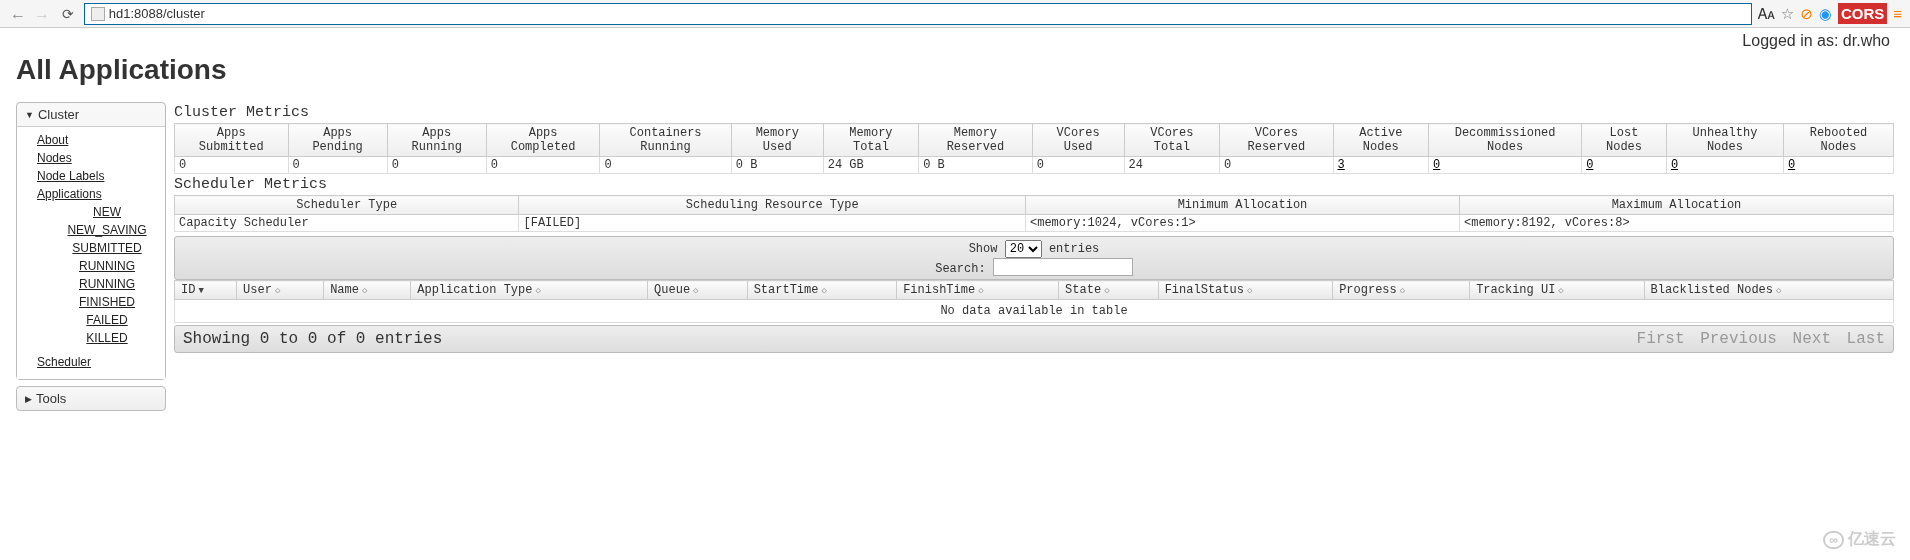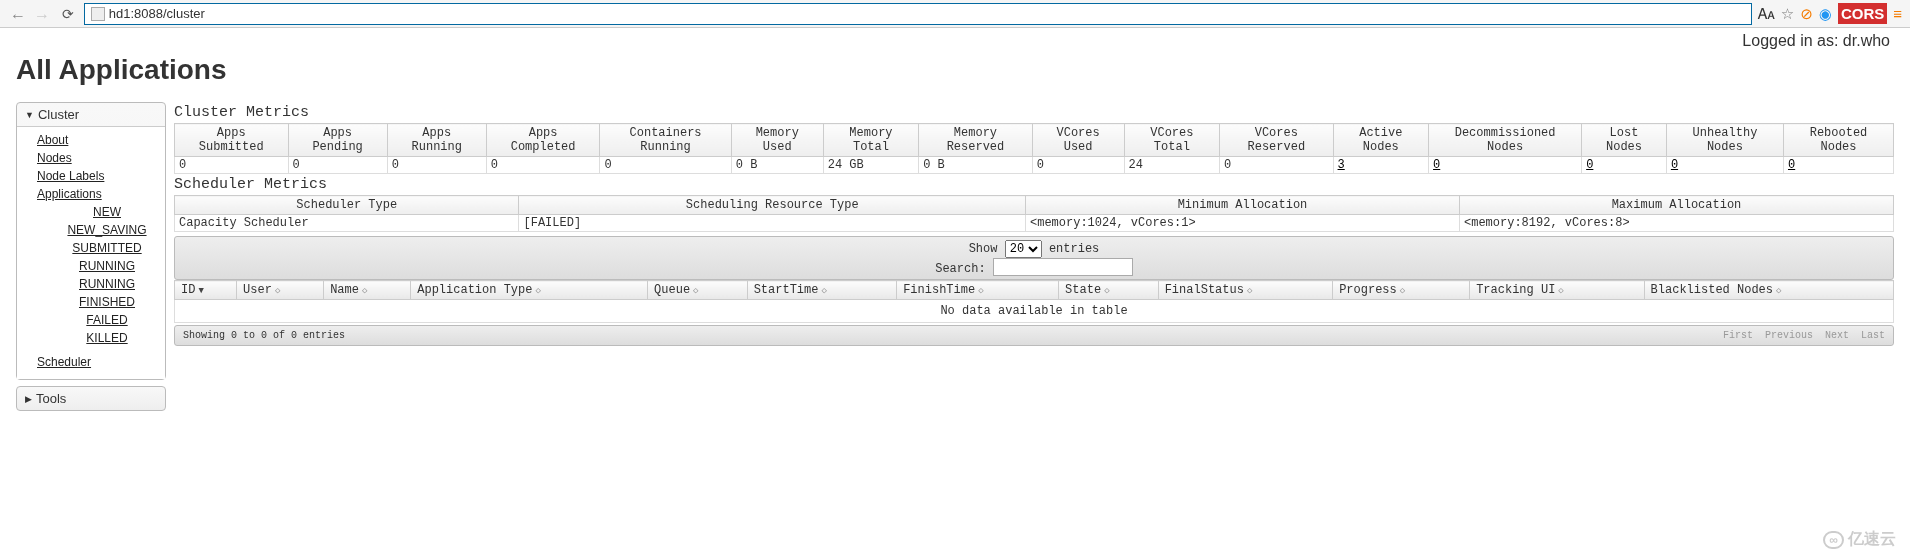--- a/index.html
+++ b/index.html
@@ -54,21 +54,21 @@
 .dt-bar input { height: 18px; width: 140px; border: 1px solid #aaa; background:#fff; }
 
 
 table.apps { width: 100%; border-collapse: collapse; font-family: "Courier New", monospace; font-size: 12px; }
 table.apps th { background: linear-gradient(#fcfcfc,#e8e8e8); border: 1px solid #ccc; padding: 2px 6px; font-weight: normal; text-align: left; position: relative; }
 .sort { color: #999; font-size: 9px; margin-left: 3px; }
 .sort-desc { color: #444; }
 table.apps td.nodata { text-align: center; padding: 4px; border: 1px solid #ddd; }
 
 
-.dt-footer { background: linear-gradient(#eee,#ddd); border: 1px solid #bbb; border-radius: 3px; padding: 4px 8px; display: flex; justify-content: space-between; font-family: "Courier New", monospace; font-size: 10px; margin-top: 2px; }
+.dt-footer { background: linear-gradient(#eee,#ddd); border: 1px solid #bbb; border-radius: 3px; padding: 4px 8px; display: flex; justify-content: space-between; font-family: "Courier New", monospace; font-size: 16px; margin-top: 2px; }
 .dt-footer .paging span { color: #999; margin-left: 6px; }
 
 .watermark { position: fixed; right: 14px; bottom: 10px; color: #ccc; font-size: 16px; font-weight: bold; display:flex; align-items:center; gap:4px; }
 .watermark .wm-icon { border: 2px solid #ccc; border-radius: 10px; padding:0 4px; font-size:12px; }
 </style>
 </head>
 <body>
 
 <div class="browser-chrome">
   <div class="nav-arrows">

